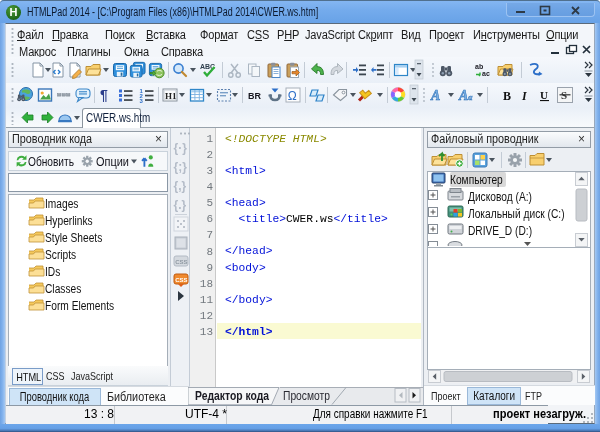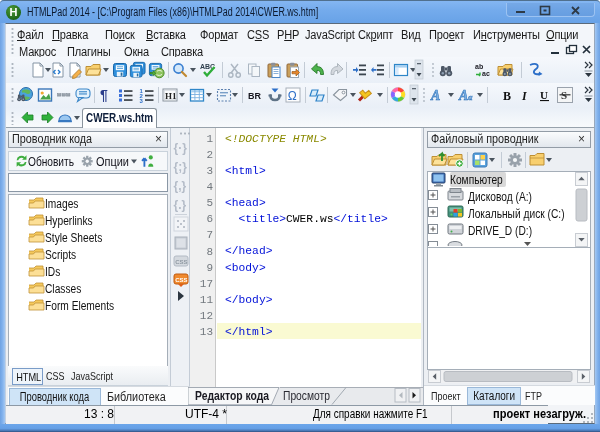--- a/index.html
+++ b/index.html
@@ -11,21 +11,21 @@
 .title-txt{position:absolute;left:27px;top:4px;font-size:12px;color:#0d1a2e;white-space:nowrap;transform:scaleX(0.745);transform-origin:0 0;}
 .winbtns{position:absolute;left:506px;top:2px;width:89px;height:14px;border:1px solid #9cc3f2;border-top:none;border-radius:0 0 4px 4px;background:rgba(70,120,190,0.18);}
 .client{position:absolute;left:5px;top:23px;width:590px;height:401px;background:#f2f4f7;border-top:1px solid #5a6a7a;border-bottom:1px solid #5a6a7a;border-left:1px solid #c2d0e2;border-right:1px solid #98a8bc;}
 .menus{position:absolute;left:0;top:0;width:588px;height:33px;background:#f3f6fa;}
 .mrow{position:absolute;left:0;width:588px;white-space:nowrap;font-size:12px;color:#1a1a1a;letter-spacing:-0.2px;}
 .mrow span{position:absolute;top:0;transform:scaleX(0.92);transform-origin:0 0;}
 .grip{position:absolute;width:3px;background-image:radial-gradient(circle,#aeb6c0 1px,transparent 1.2px);background-size:3px 4px;}
 u{text-decoration:underline;}
 .tbar{position:absolute;left:0;width:588px;background:linear-gradient(180deg,#f5f8fc, #e9eff7);}
 .tabrow{position:absolute;left:0;top:83px;width:588px;height:21px;background:linear-gradient(180deg,#e9eff7,#f8fafc);border-bottom:1px solid #98a2ac;}
-.doctab{position:absolute;left:76px;top:1px;width:75px;height:20px;background:#fff;border:1px solid #8a949e;border-bottom:none;border-radius:3px 3px 0 0;font-size:12px;font-weight:bold;color:#10203c;text-align:center;line-height:19px;}
+.doctab{position:absolute;left:76px;top:1px;width:59px;height:20px;background:#fff;border:1px solid #8a949e;border-bottom:none;border-radius:3px 3px 0 0;font-size:12px;font-weight:normal;color:#10203c;text-align:center;line-height:19px;}
 .main{position:absolute;left:0;top:104px;width:588px;height:277px;background:#eceff3;}
 .panelhdr{position:absolute;height:17px;background:linear-gradient(180deg,#fbfcfd,#e2e7ed);border:1px solid #939ca6;font-size:12px;color:#222;line-height:15px;padding-left:3px;}
 .panelhdr b{display:inline-block;font-weight:normal;transform:scaleX(0.9);transform-origin:0 0;}
 .px{position:absolute;right:5px;top:0px;font-size:12px;color:#333;}
 .white{position:absolute;background:#fff;border:1px solid #a5aeb8;}
 .treeitem{position:absolute;font-size:12px;color:#111;white-space:nowrap;}
 .tsc{transform:scaleX(0.85);transform-origin:0 0;}
 .statusbar{position:absolute;left:0;top:381px;width:542px;height:19px;background:#f1f2f4;border-top:1px solid #8d99a5;font-size:12px;color:#000;text-align:right;}
 .scell{position:absolute;top:0;height:18px;line-height:17px;border-right:1px solid #c6c9cd;white-space:nowrap;}
 .cl{position:absolute;left:35px;font-size:11.3px;white-space:pre;font-family:"Liberation Mono",monospace;color:#0010d8;}
@@ -533,35 +533,35 @@
       <div id="gutter">
         <div class="ln" style="top:5px;">1</div>
         <div class="ln" style="top:21px;">2</div>
         <div class="ln" style="top:37px;">3</div>
         <div class="ln" style="top:53px;">4</div>
         <div class="ln" style="top:69px;">5</div>
         <div class="ln" style="top:85px;">6</div>
         <div class="ln" style="top:101px;">7</div>
         <div class="ln" style="top:118px;">8</div>
         <div class="ln" style="top:134px;">9</div>
-        <div class="ln" style="top:150px;">17</div>
+        <div class="ln" style="top:150px;">18</div>
         <div class="ln" style="top:166px;">11</div>
         <div class="ln" style="top:182px;">12</div>
         <div class="ln" style="top:198px;">13</div>
       </div>
       <div class="abs" style="left:27px;top:195px;width:204px;height:16px;background:#fafad2;"></div>
       <div id="code">
         <div class="cl" style="top:5px;color:#8a8a00;font-style:italic;">&lt;!DOCTYPE HTML&gt;</div>
         <div class="cl" style="top:37px;">&lt;html&gt;</div>
         <div class="cl" style="top:69px;">&lt;head&gt;</div>
         <div class="cl" style="top:85px;">  &lt;title&gt;<span style="color:#000;">CWER.ws</span>&lt;/title&gt;</div>
         <div class="cl" style="top:101px;margin-top:16px;">&lt;/head&gt;</div>
         <div class="cl" style="top:134px;">&lt;body&gt;</div>
         <div class="cl" style="top:166px;">&lt;/body&gt;</div>
-        <div class="cl" style="top:198px;">&lt;/html&gt;</div>
+        <div class="cl" style="top:198px;font-weight:bold;">&lt;/html&gt;</div>
       </div>
     </div>
 
     <div class="abs" style="left:182px;top:259px;width:236px;height:18px;">
       <svg class="abs" style="left:0;top:0;width:236px;height:18px" viewBox="0 0 236 18">
         <rect x="0" y="0" width="236" height="18" fill="#e8eaed"></rect>
         <path d="M92 0.5 L236 0.5" stroke="#a8aeb6"></path>
         <path d="M0 17.8 L0 0.5 L91 0.5 L83.5 17.8 Z" fill="#f6f7f8" stroke="#9aa2ac" stroke-width="0.9"></path>
         <path d="M144 17.5 L158 0.5" stroke="#9aa2ac" stroke-width="0.9"></path>
         <text x="7" y="13" font-size="12" font-weight="bold" fill="#1a1a22" textLength="74" lengthAdjust="spacingAndGlyphs">Редактор кода</text>

